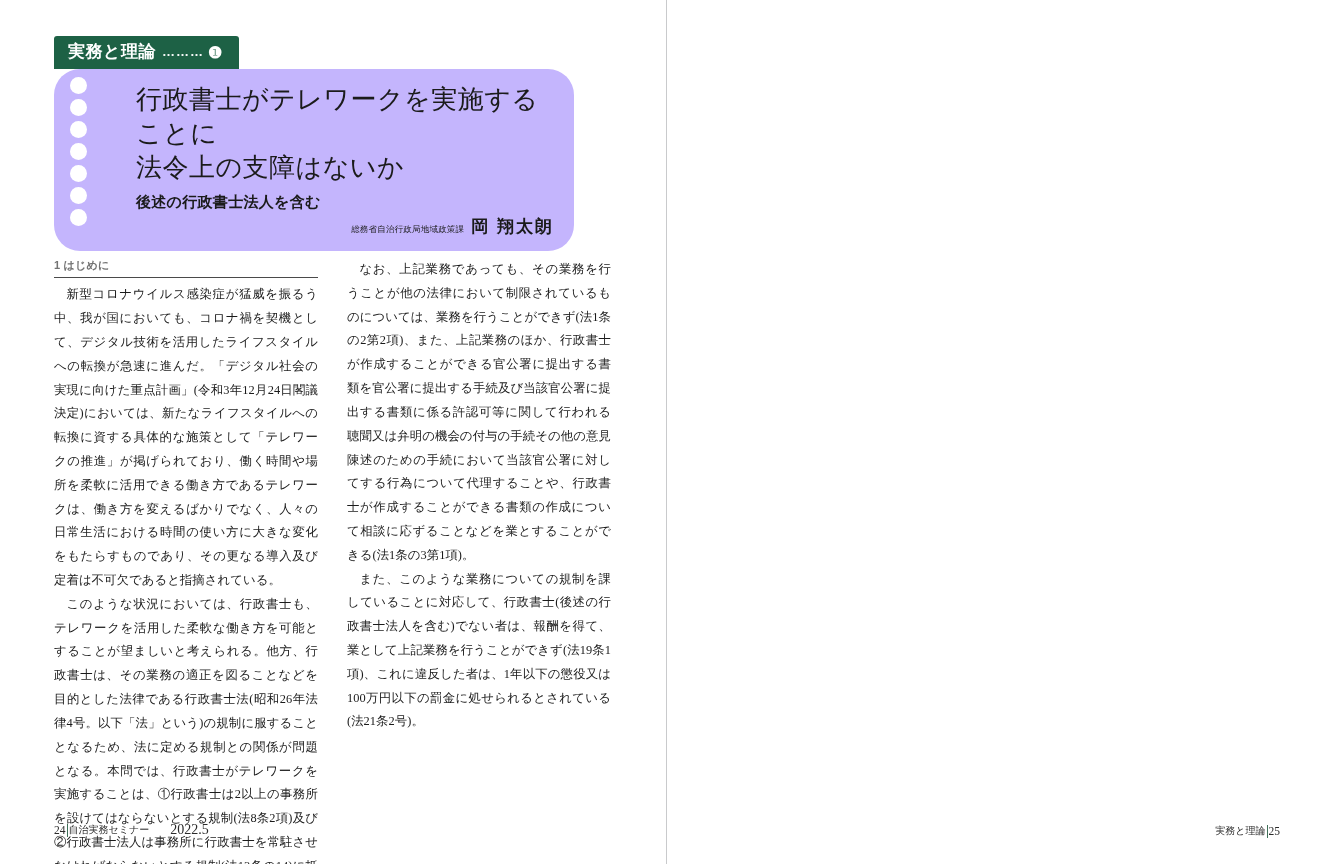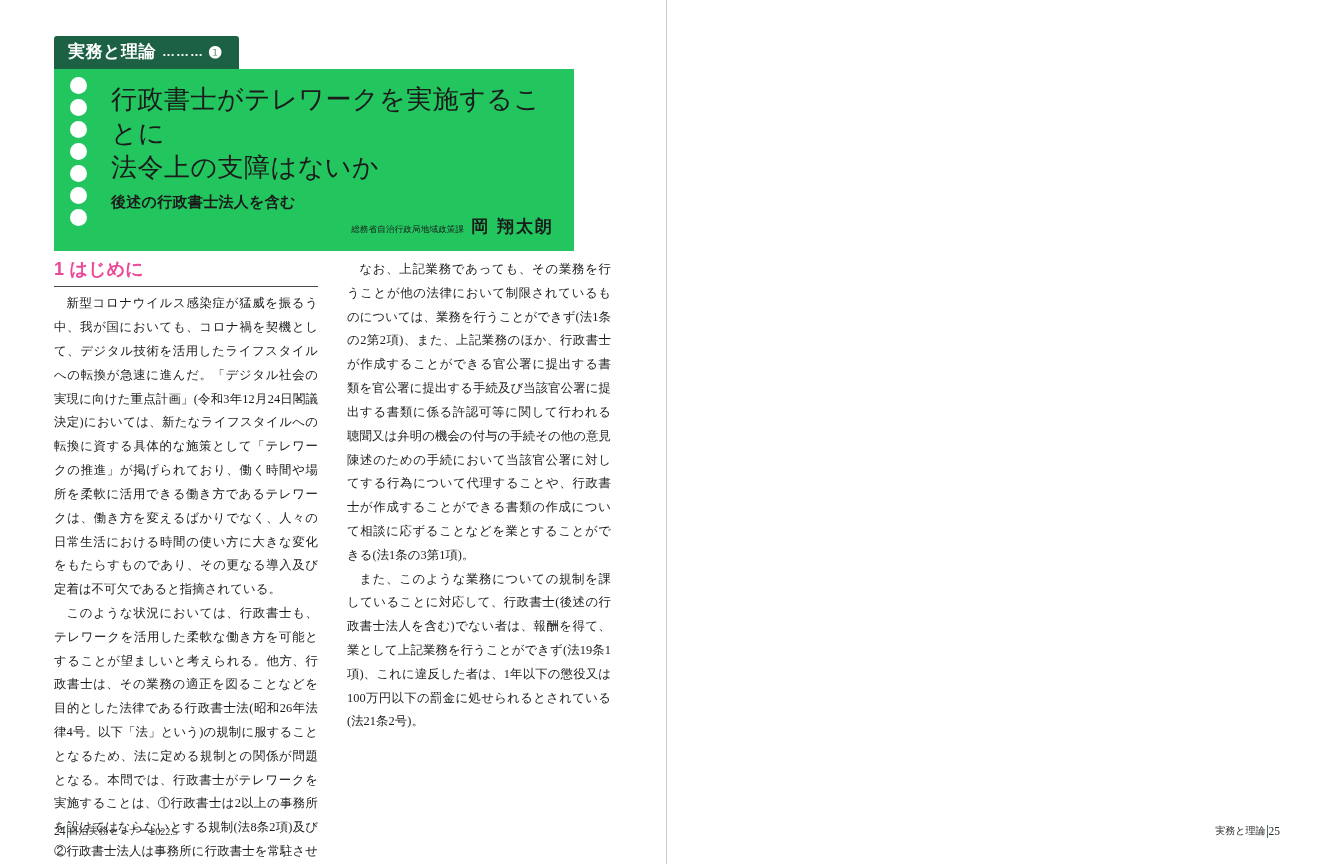--- a/index.html
+++ b/index.html
@@ -65,25 +65,26 @@
     font-size: 13px;
     letter-spacing: 1px;
     margin: 0 4px 0 6px;
     opacity: .95;
   }
   .kicker .kicker-num {
     font-size: 16px;
   }
 
   .title-box {
-    background: #22c55e;
-    padding: 14px 20px 16px 57px;
+    background: #c4b5fd;
+    padding: 14px 20px 16px 82px;
     position: relative;
     min-height: 126px;
     box-sizing: border-box;
+    border-radius: 26px;
   }
   .dot-rail {
     position: absolute;
     left: 16px;
     top: 8px;
     bottom: 4px;
     width: 22px;
     display: flex;
     flex-direction: column;
     justify-content: flex-start;
@@ -144,22 +145,22 @@
   .cols-l { left: 54px; top: 258px; width: 558px; height: 548px; }
 
   .col {
     width: 264px;
     flex: 0 0 264px;
   }
 
   h2.sec {
     font-family: "Liberation Sans", sans-serif;
     font-weight: bold;
-    font-size: 18px;
-    color: #ec4899;
+    font-size: 11px;
+    color: #737373;
     margin: 0 0 5px 0;
     padding: 0 0 5px 0;
     border-bottom: 1.4px solid #4a4a4a;
     letter-spacing: .2px;
     line-height: 1.3;
   }
   p.body {
     font-family: "Liberation Serif", "DejaVu Serif", serif;
     font-size: 12.4px;
     line-height: 1.92;
@@ -196,22 +197,23 @@
     width: 1px;
     height: 13px;
     background: #3d6f57;
   }
   .folio .name {
     font-size: 10px;
     color: #2b2b2b;
   }
   .folio .issue {
     font-family: "Liberation Serif", serif;
-    font-size: 10px;
+    font-size: 14px;
     color: #2b2b2b;
+    margin-left: 20px;
   }
 </style>
 </head>
 <body>
 
 <div class="spread">
 
   <div class="page page-left">
 
     <div class="article-head">

